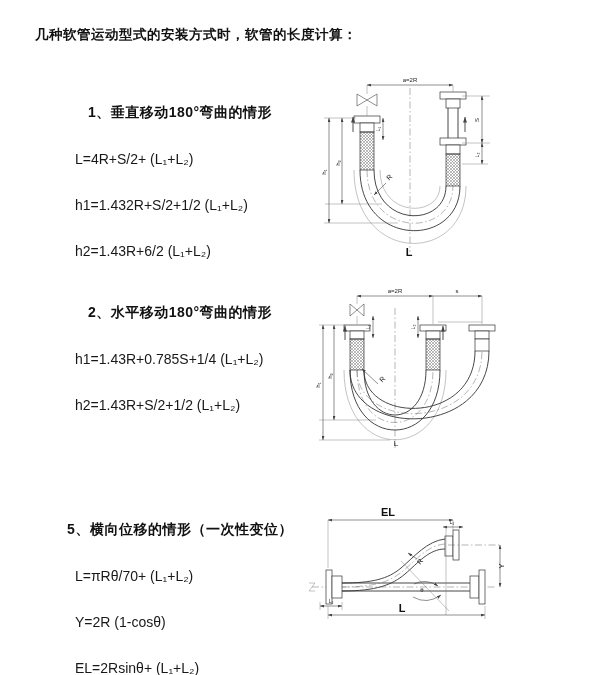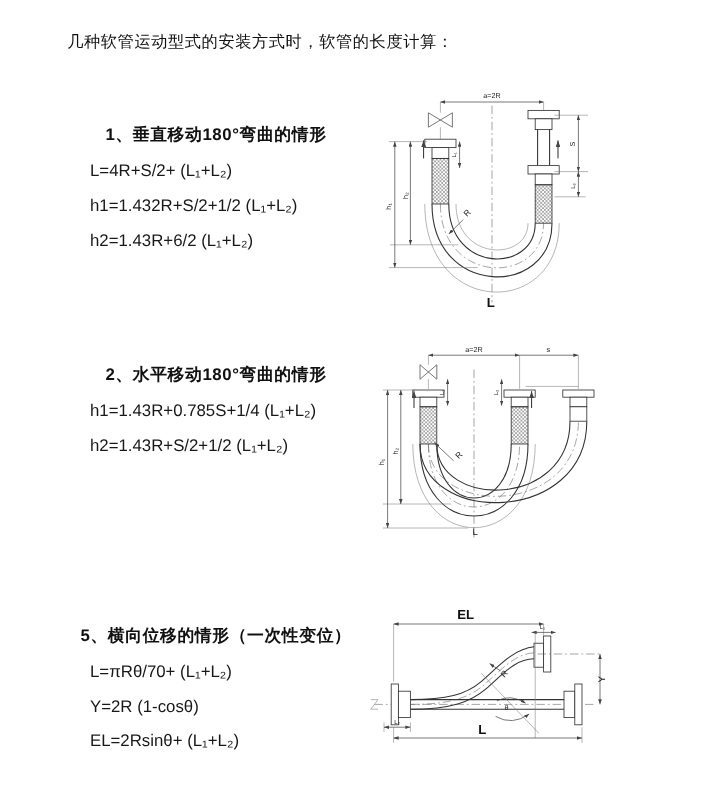--- a/index.html
+++ b/index.html
@@ -4,26 +4,26 @@
 <style>
   html,body { margin:0; padding:0; }
   body {
     width:600px; height:675px; background:#ffffff; position:relative;
     font-family:"Liberation Sans","DejaVu Sans",sans-serif; color:#1a1a1a;
     overflow:hidden;
   }
   .page { position:absolute; inset:0; background:#fff; }
   .title {
     position:absolute; left:35px; top:26px;
-    font-size:13.5px; font-weight:400; letter-spacing:.5px; color:#111;margin-left:21px;
+    font-size:13.5px; font-weight:700; letter-spacing:.5px; color:#111;
   }
   .sec { position:absolute; left:45px; width:270px; }
   .sec .heading { font-size:14px; font-weight:700; letter-spacing:.5px; color:#111;text-align:center; }
   .sec .formula {
-    margin-top:11px; padding-left:30px; font-size:14px; line-height:18px;
+    margin-top:28px; padding-left:30px; font-size:14px; line-height:18px;
     font-weight:400; color:#181818; white-space:nowrap;
   }
   .diagram { position:absolute; }
   
   .ol { stroke:#333; stroke-width:0.9; fill:none; }          
   .o2 { stroke:#333; stroke-width:0.7; fill:#fff; }          
   .dl { stroke:#444; stroke-width:0.6; fill:none; }          
   .tl { stroke:#787878; stroke-width:0.45; fill:none; }      
   .cl { stroke:#6a6a6a; stroke-width:0.5; fill:none; stroke-dasharray:7 2.5 1.5 2.5; }
   .mv { stroke:#222; stroke-width:0.8; fill:none; }          

